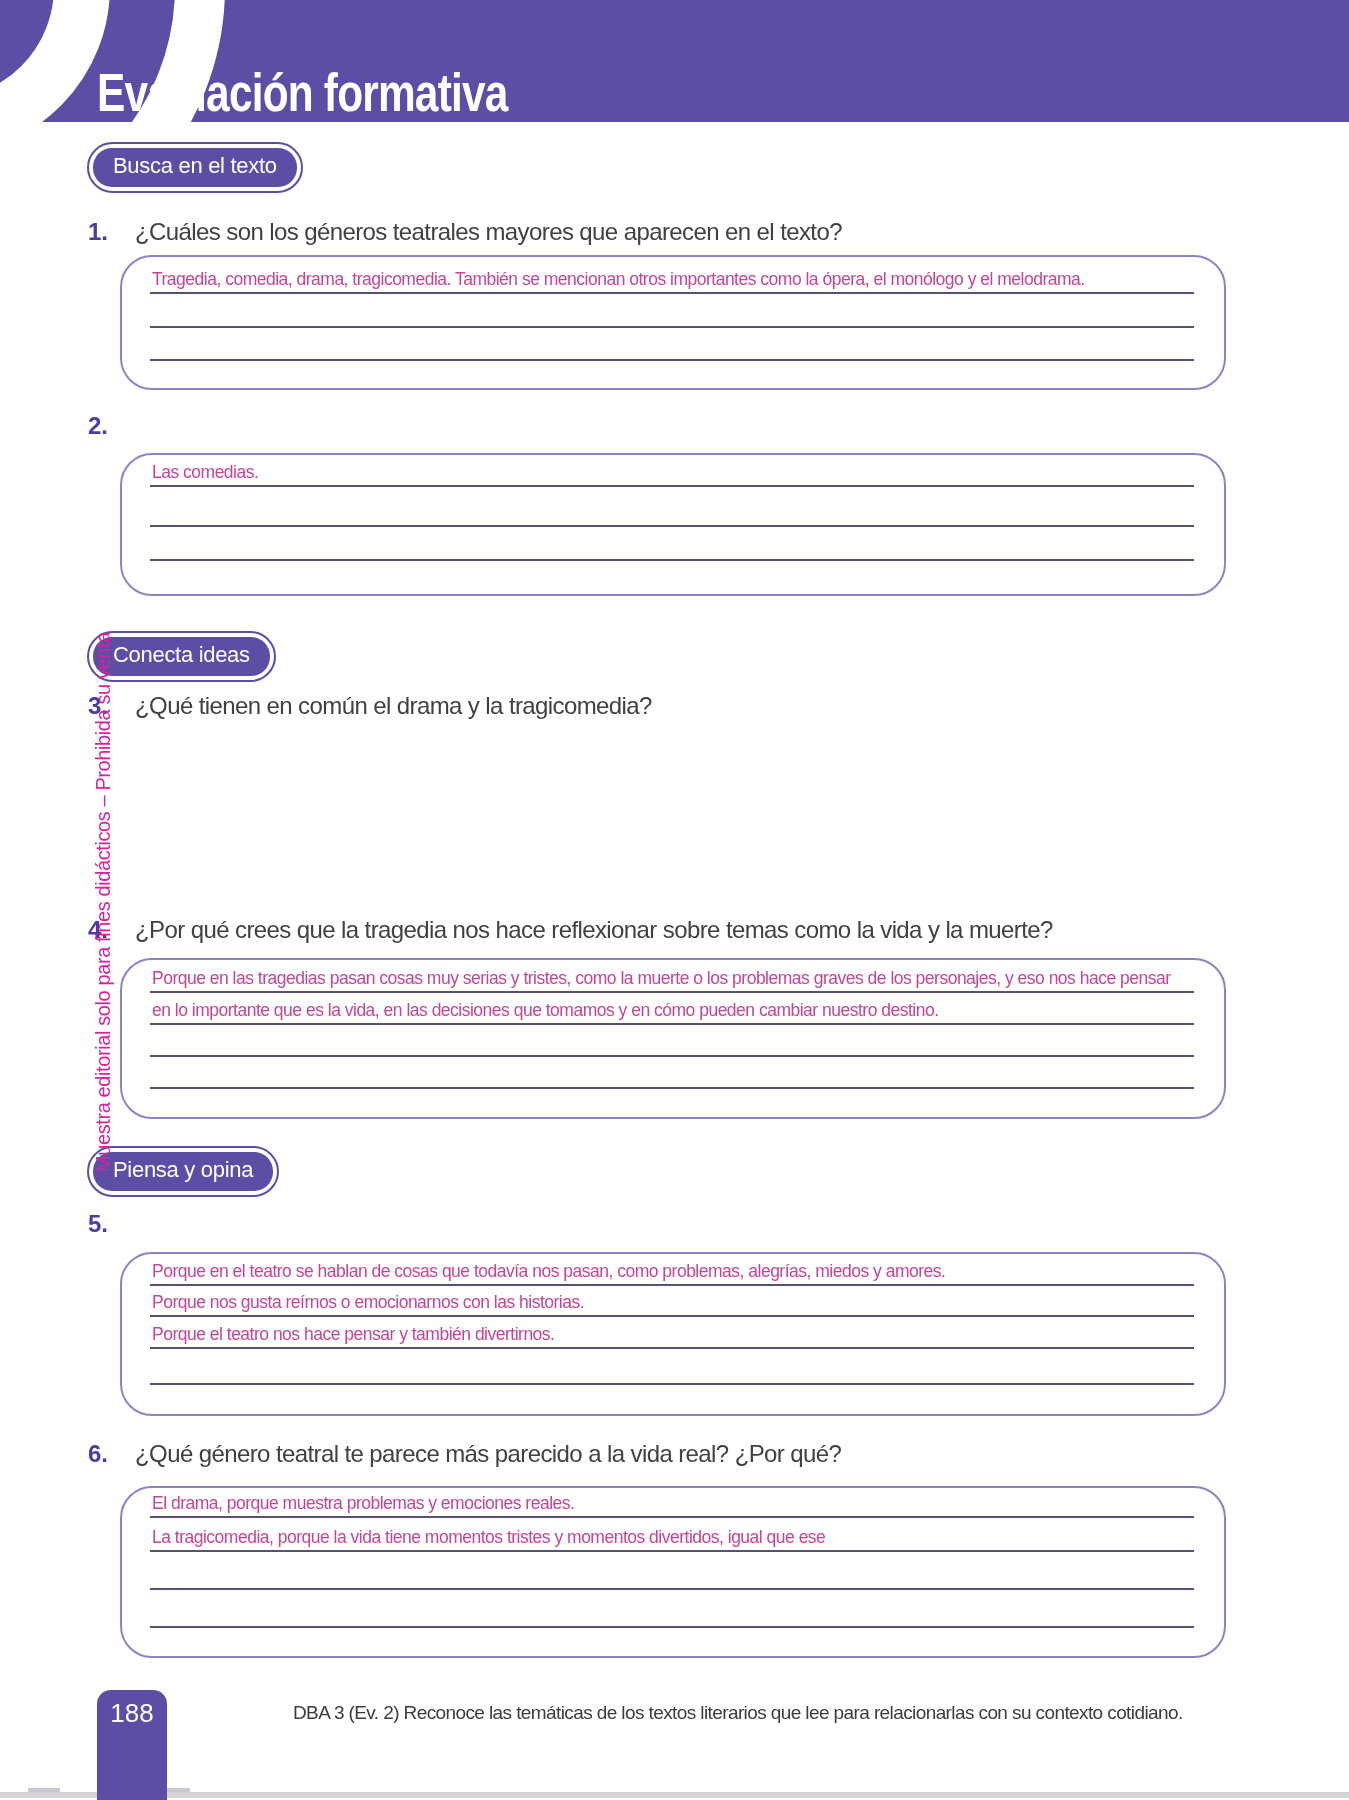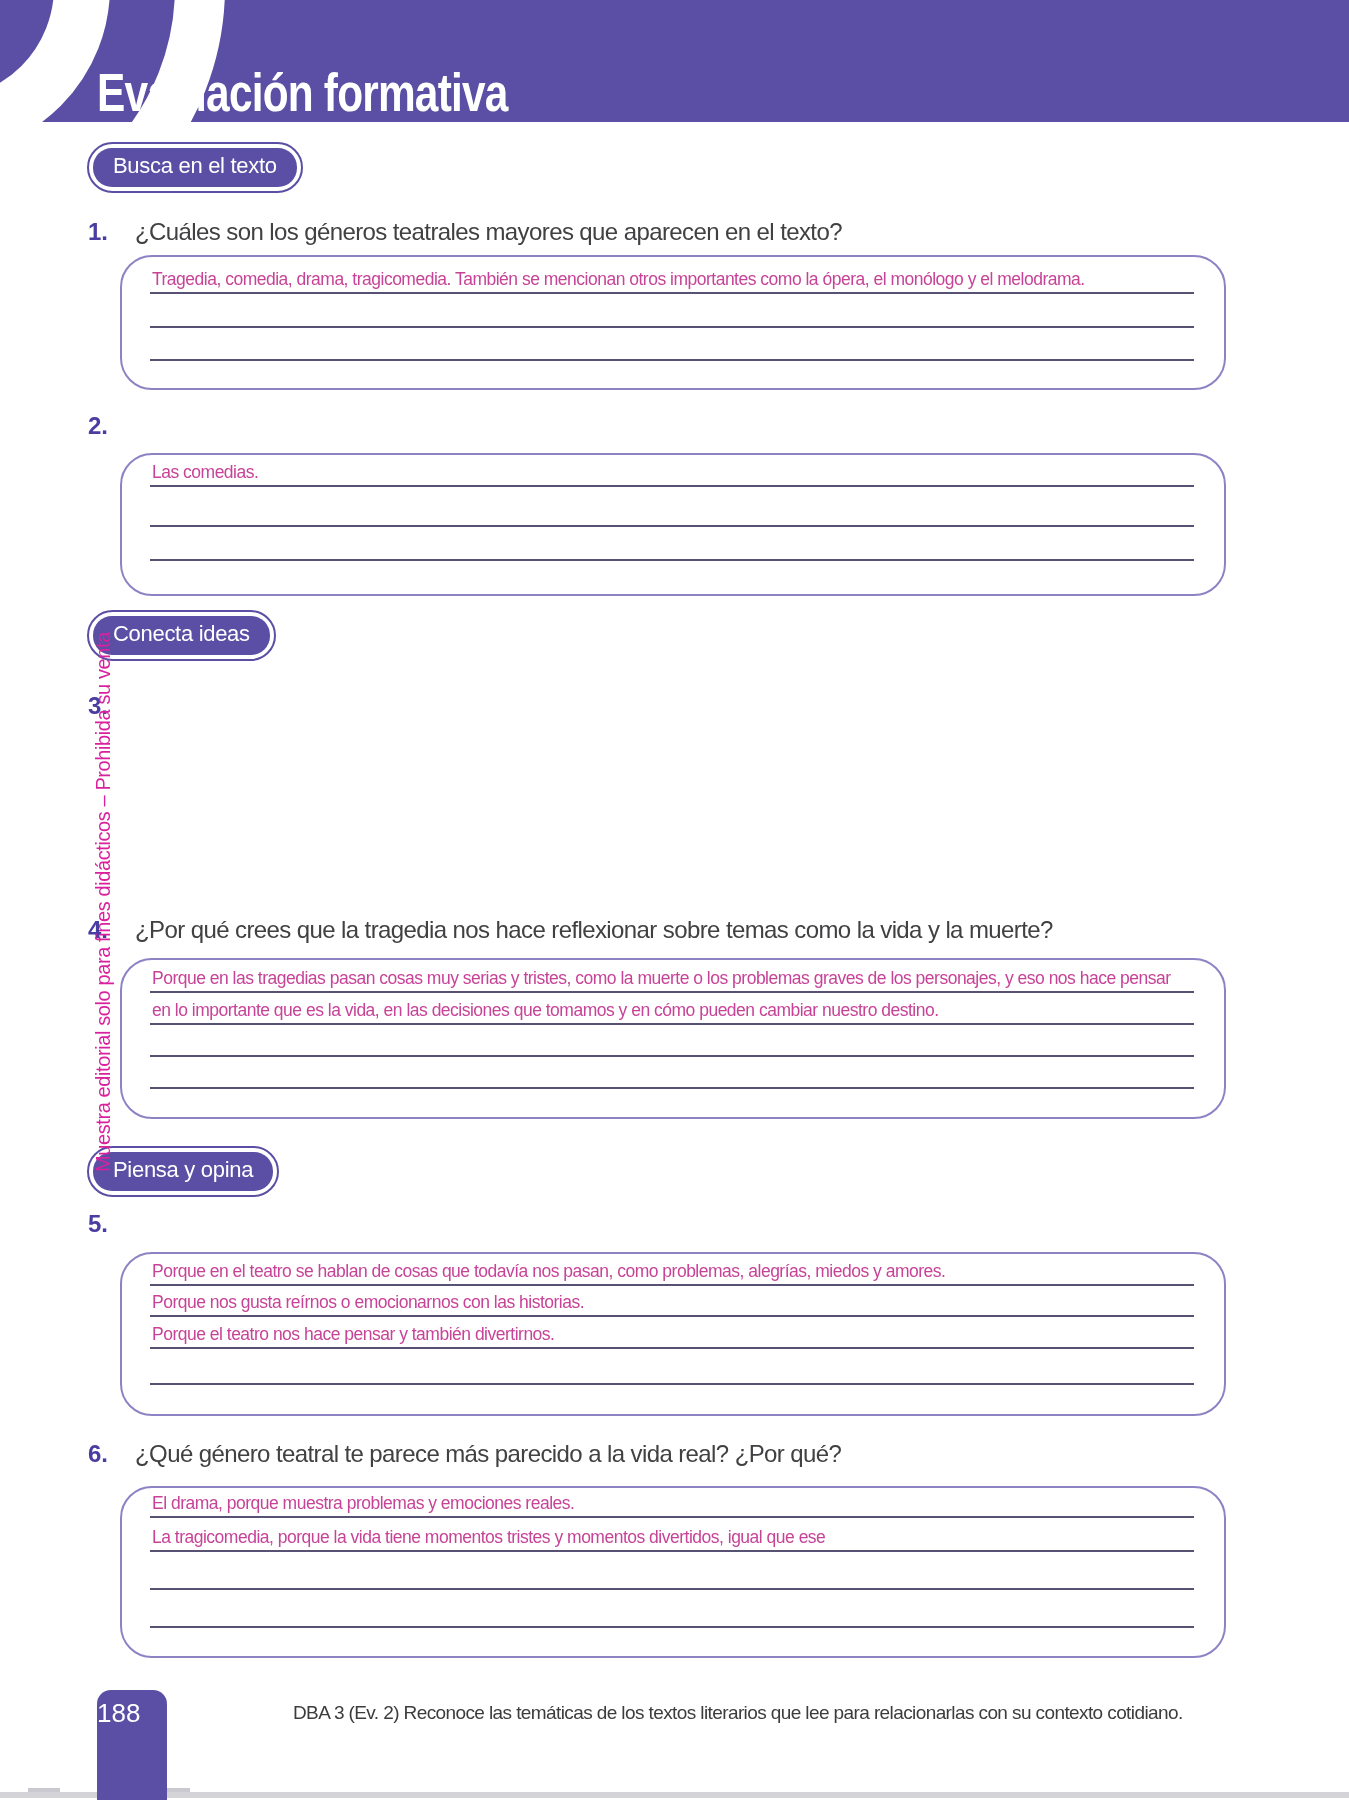--- a/index.html
+++ b/index.html
@@ -41,21 +41,21 @@
   
   .watermark{
     position:absolute;left:92px;top:1172px;width:600px;
     transform:rotate(-90deg);transform-origin:0 0;
     font-size:20px;letter-spacing:-.4px;color:#d9219e;white-space:nowrap;z-index:5;
   }
   
   .page-tab{
     position:absolute;left:97px;top:1690px;width:70px;height:110px;
     background:#5a4fa4;border-radius:14px 14px 0 0;z-index:3;
-    display:flex;align-items:flex-start;
+    display:flex;justify-content:center;align-items:flex-start;
   }
   .page-tab span{color:#fff;font-size:26px;padding-top:8px;}
   .footer-text{
     position:absolute;left:245px;top:1702px;font-size:19px;letter-spacing:-.6px;
     color:#3c3c3c;white-space:nowrap;margin-left:48px;
   }
   .bottom-strip{position:absolute;left:0;top:1792px;width:1349px;height:6px;background:#d3d3d8;}
   .edge-mark{position:absolute;height:6px;background:#c9c9cf;top:1788px;}
 </style>
 </head>
@@ -101,26 +101,27 @@
         <span class="hand">Las comedias.</span>
       </div>
     <div class="line" style="top:70px">
         <span class="hand"></span>
       </div>
     <div class="line" style="top:104px">
         <span class="hand"></span>
       </div>
   </div>
 
-  <div class="badge" style="top:610px">
+  <div class="badge" style="top:631px">
     <span class="badge-inner">Conecta ideas</span>
   </div>
 
   <div class="q" style="top:692px">
     <span class="qnum">3.</span>
+    <span class="qtext">¿Qué tienen en común el drama y la tragicomedia?</span>
   </div>
 
   <div class="q" style="top:916px">
     <span class="qnum">4.</span>
     <span class="qtext">¿Por qué crees que la tragedia nos hace reflexionar sobre temas como la vida y la muerte?</span>
   </div>
   <div class="abox" style="top:958px;height:157px">
     <div class="line" style="top:31px">
         <span class="hand">Porque en las tragedias pasan cosas muy serias y tristes, como la muerte o los problemas graves de los personajes, y eso nos hace pensar</span>
       </div>

